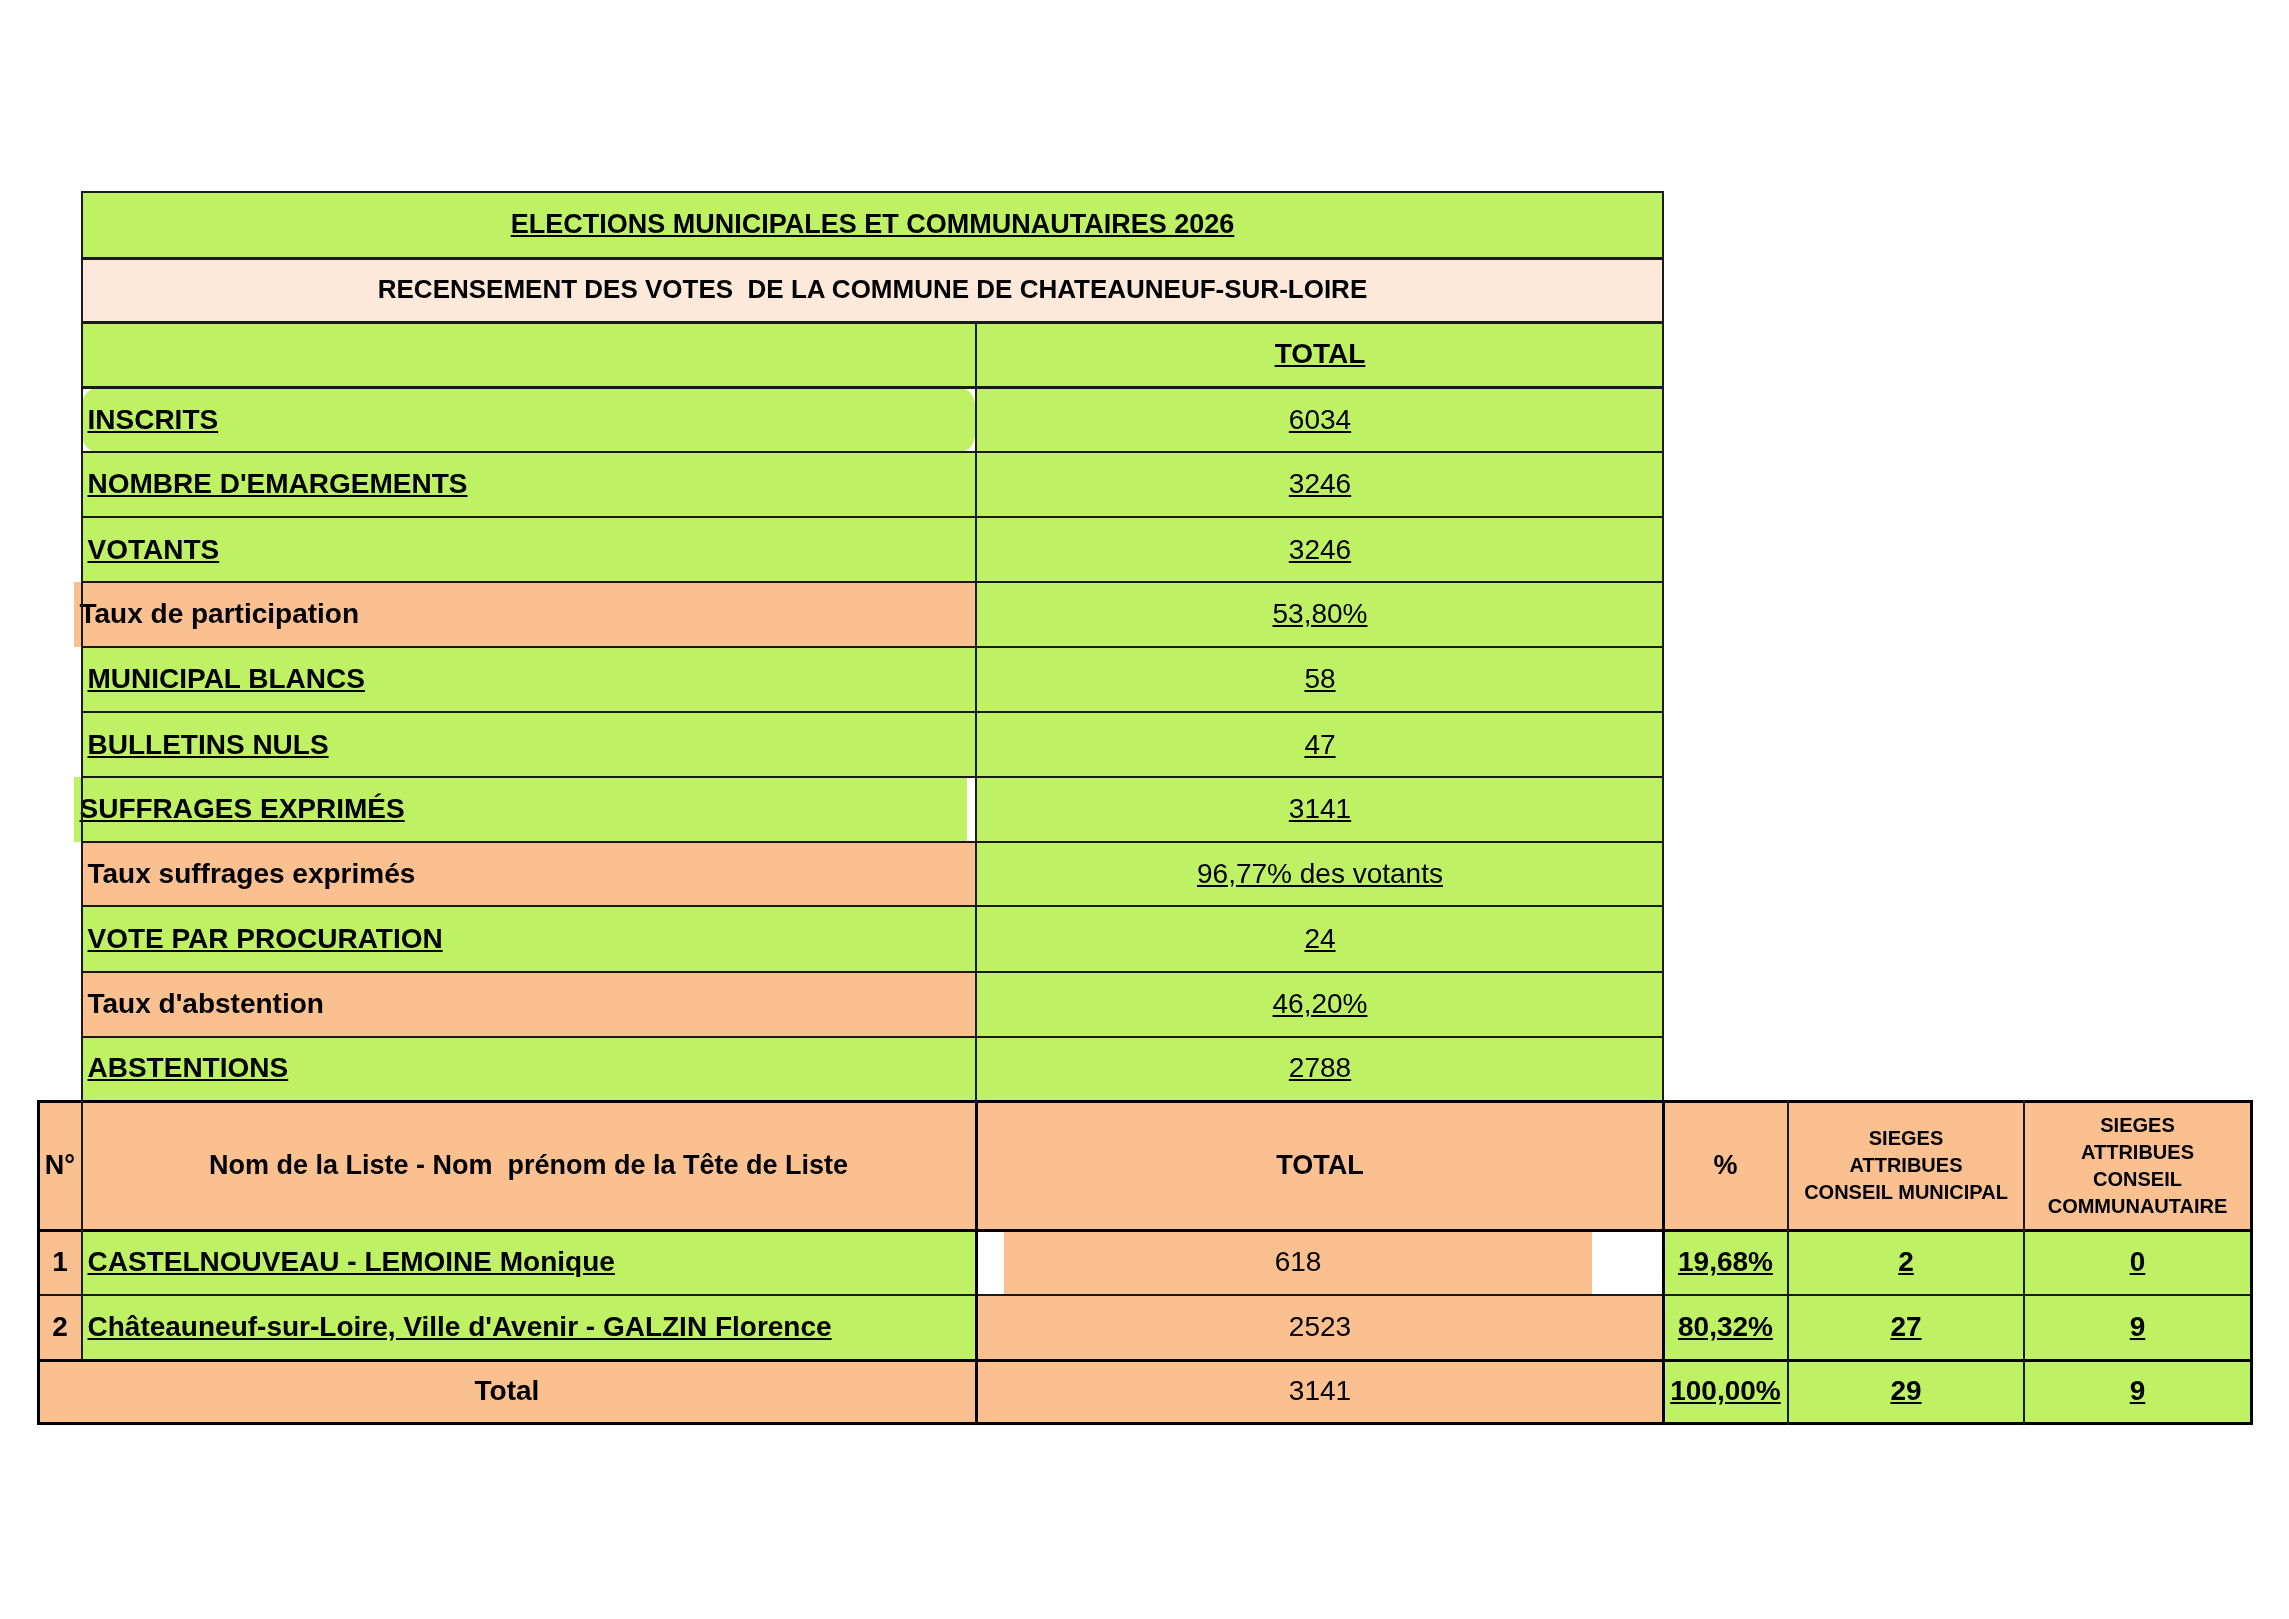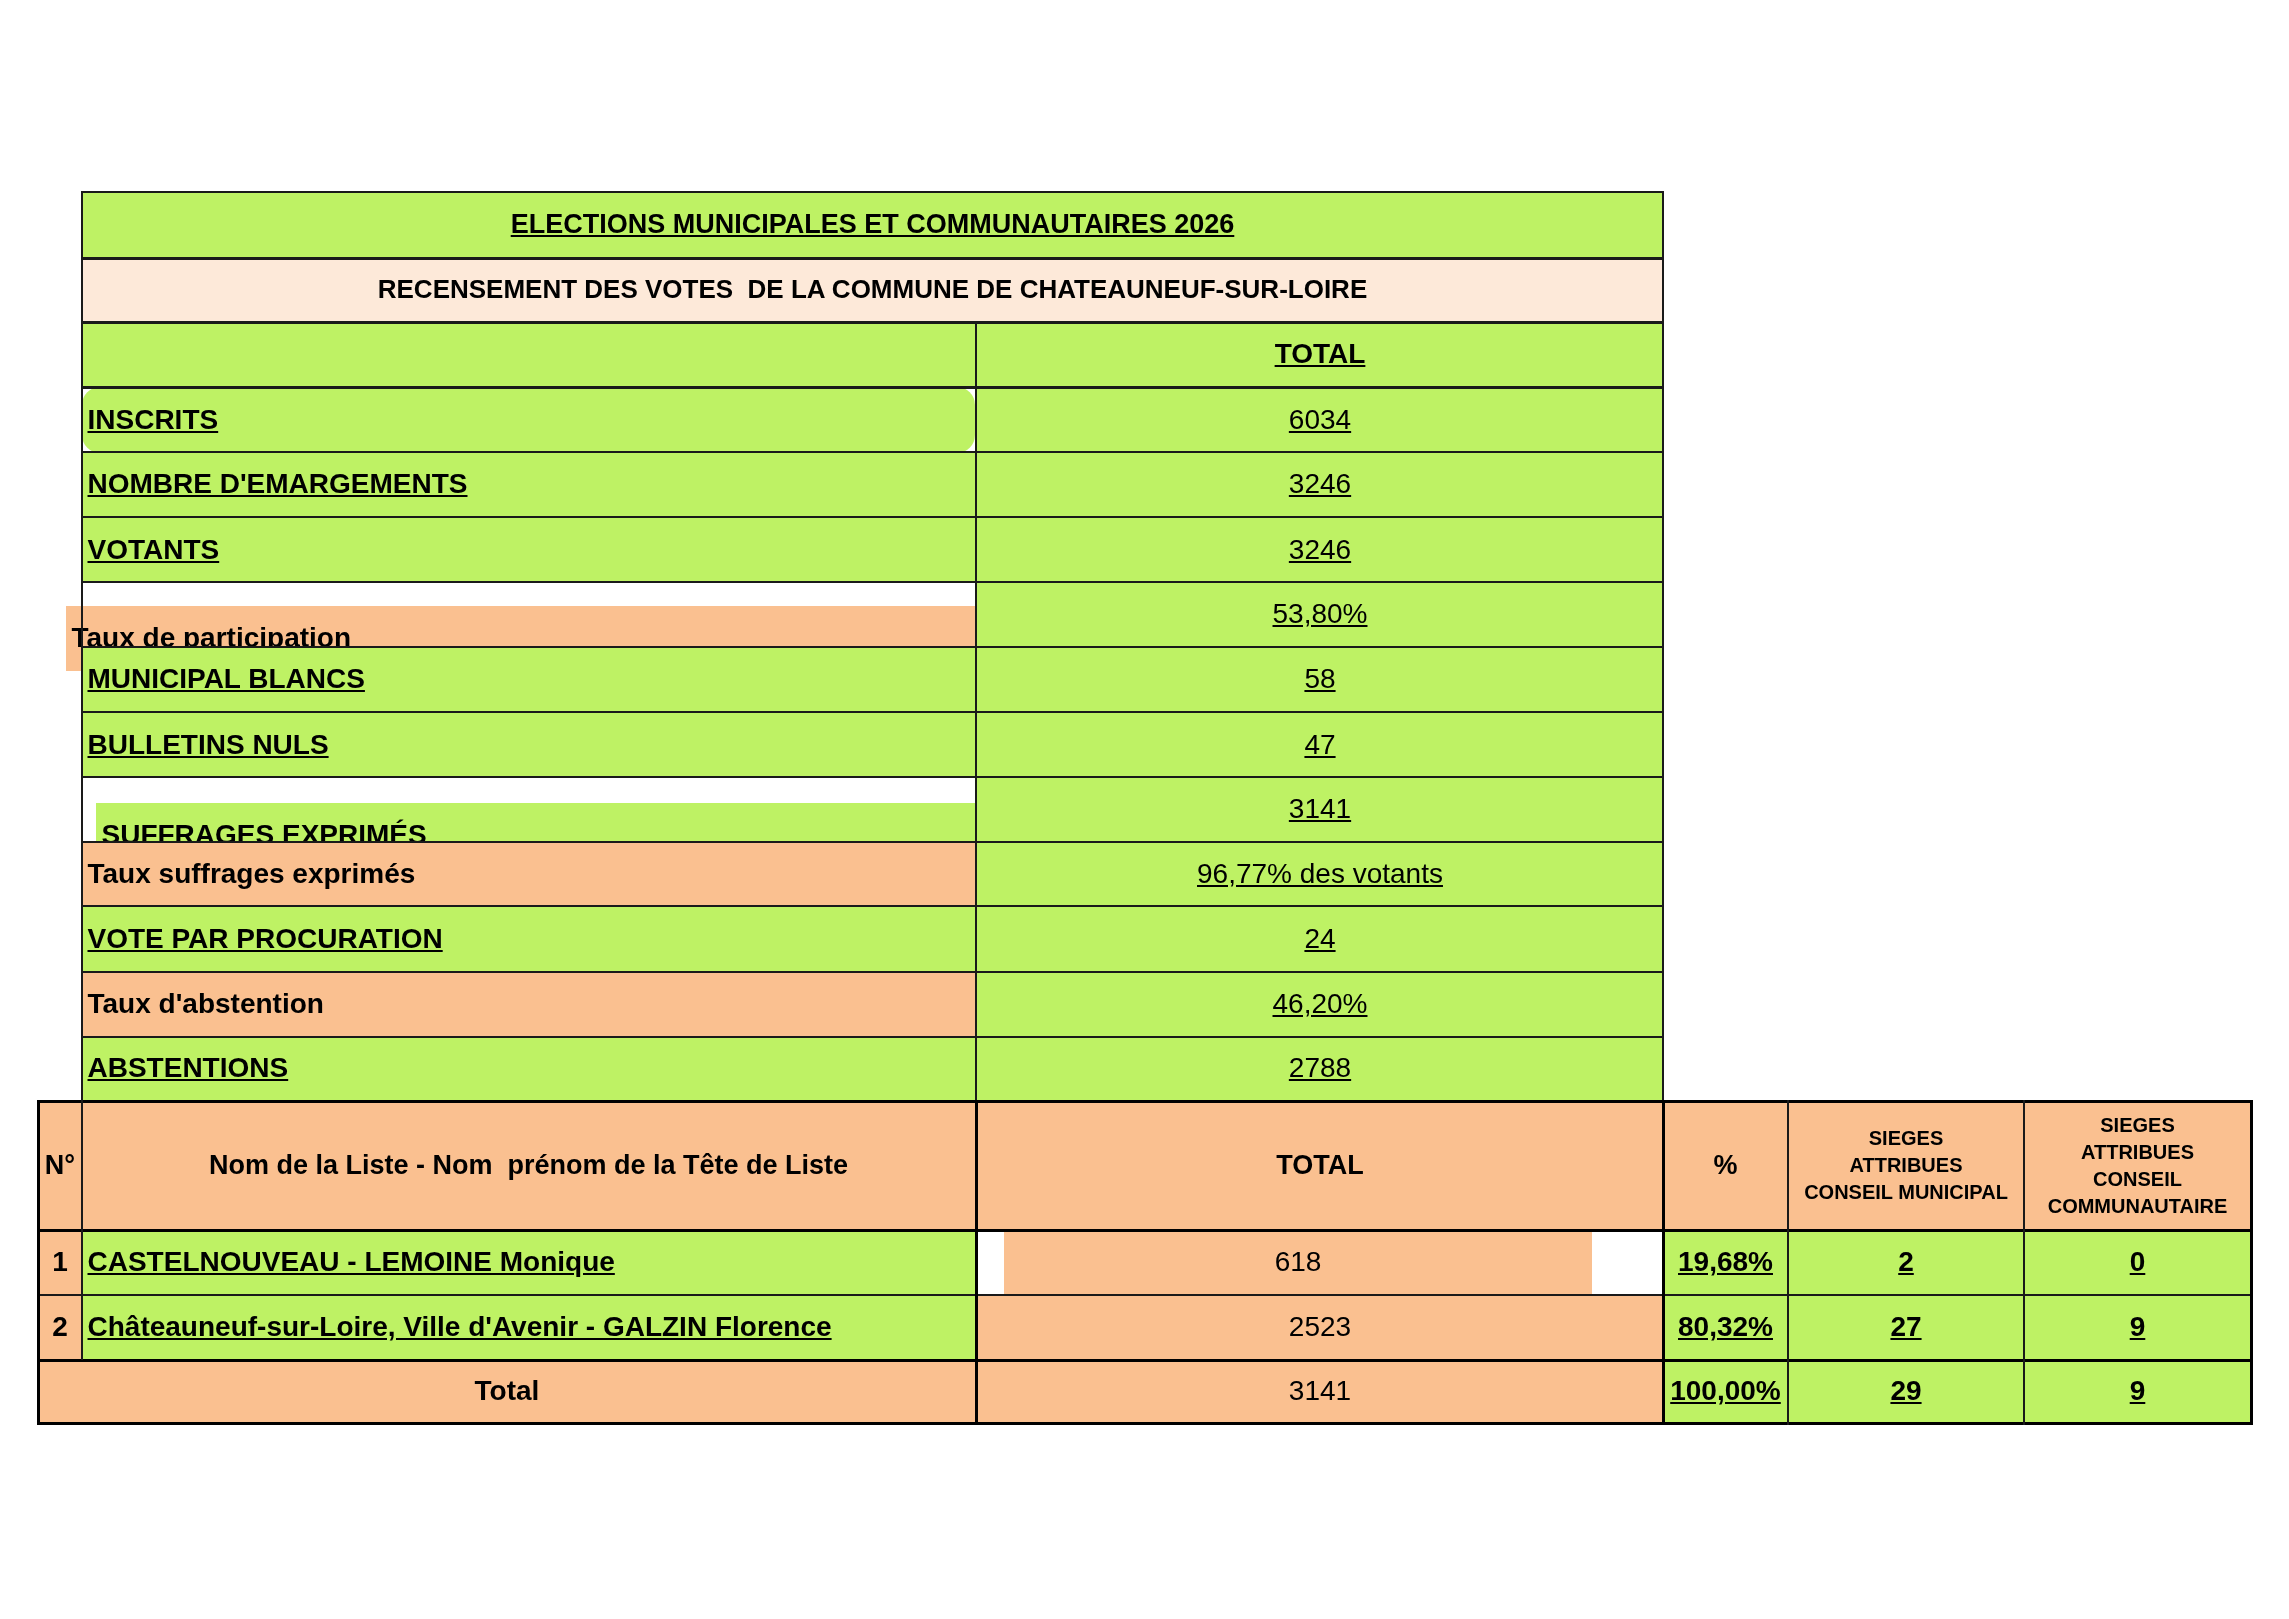--- a/index.html
+++ b/index.html
@@ -60,30 +60,30 @@
 
     <div class="cell left bold white" style="left:82px; top:387px; width:893px; height:66px;border-radius:18px;">INSCRITS</div>
     <div class="cell center white" style="left:976px; top:387px; width:688px; height:66px;">6034</div>
 
     <div class="cell left bold white" style="left:82px; top:452px; width:893px; height:65px;">NOMBRE D'EMARGEMENTS</div>
     <div class="cell center white" style="left:976px; top:452px; width:688px; height:65px;">3246</div>
 
     <div class="cell left bold white" style="left:82px; top:517px; width:893px; height:66px;">VOTANTS</div>
     <div class="cell center white" style="left:976px; top:517px; width:688px; height:66px;">3246</div>
 
-    <div class="cell left bold orange" style="left:66px; top:582px; width:1079px; height:65px;margin-top:24px;">Taux de participation</div>
+    <div class="cell left bold orange" style="left:74px; top:582px; width:1079px; height:65px;">Taux de participation</div>
     <div class="cell center white" style="left:976px; top:582px; width:688px; height:65px;">53,80%</div>
 
     <div class="cell left bold white" style="left:82px; top:647px; width:893px; height:65px;">MUNICIPAL BLANCS</div>
     <div class="cell center white" style="left:976px; top:647px; width:688px; height:65px;">58</div>
 
     <div class="cell left bold white" style="left:82px; top:712px; width:893px; height:66px;">BULLETINS NULS</div>
     <div class="cell center white" style="left:976px; top:712px; width:688px; height:66px;">47</div>
 
-    <div class="cell left bold white" style="left:96px; top:777px; width:893px; height:65px;margin-top:26px;">SUFFRAGES EXPRIMÉS</div>
+    <div class="cell left bold white" style="left:74px; top:777px; width:893px; height:65px;">SUFFRAGES EXPRIMÉS</div>
     <div class="cell center white" style="left:976px; top:777px; width:688px; height:65px;">3141</div>
 
     <div class="cell left bold orange" style="left:82px; top:842px; width:893px; height:65px;">Taux suffrages exprimés</div>
     <div class="cell center white" style="left:976px; top:842px; width:688px; height:65px;">96,77% des votants</div>
 
     <div class="cell left bold white" style="left:82px; top:906px; width:893px; height:66px;">VOTE PAR PROCURATION</div>
     <div class="cell center white" style="left:976px; top:906px; width:688px; height:66px;">24</div>
 
     <div class="cell left bold orange" style="left:82px; top:972px; width:893px; height:65px;">Taux d'abstention</div>
     <div class="cell center white" style="left:976px; top:972px; width:688px; height:65px;">46,20%</div>

